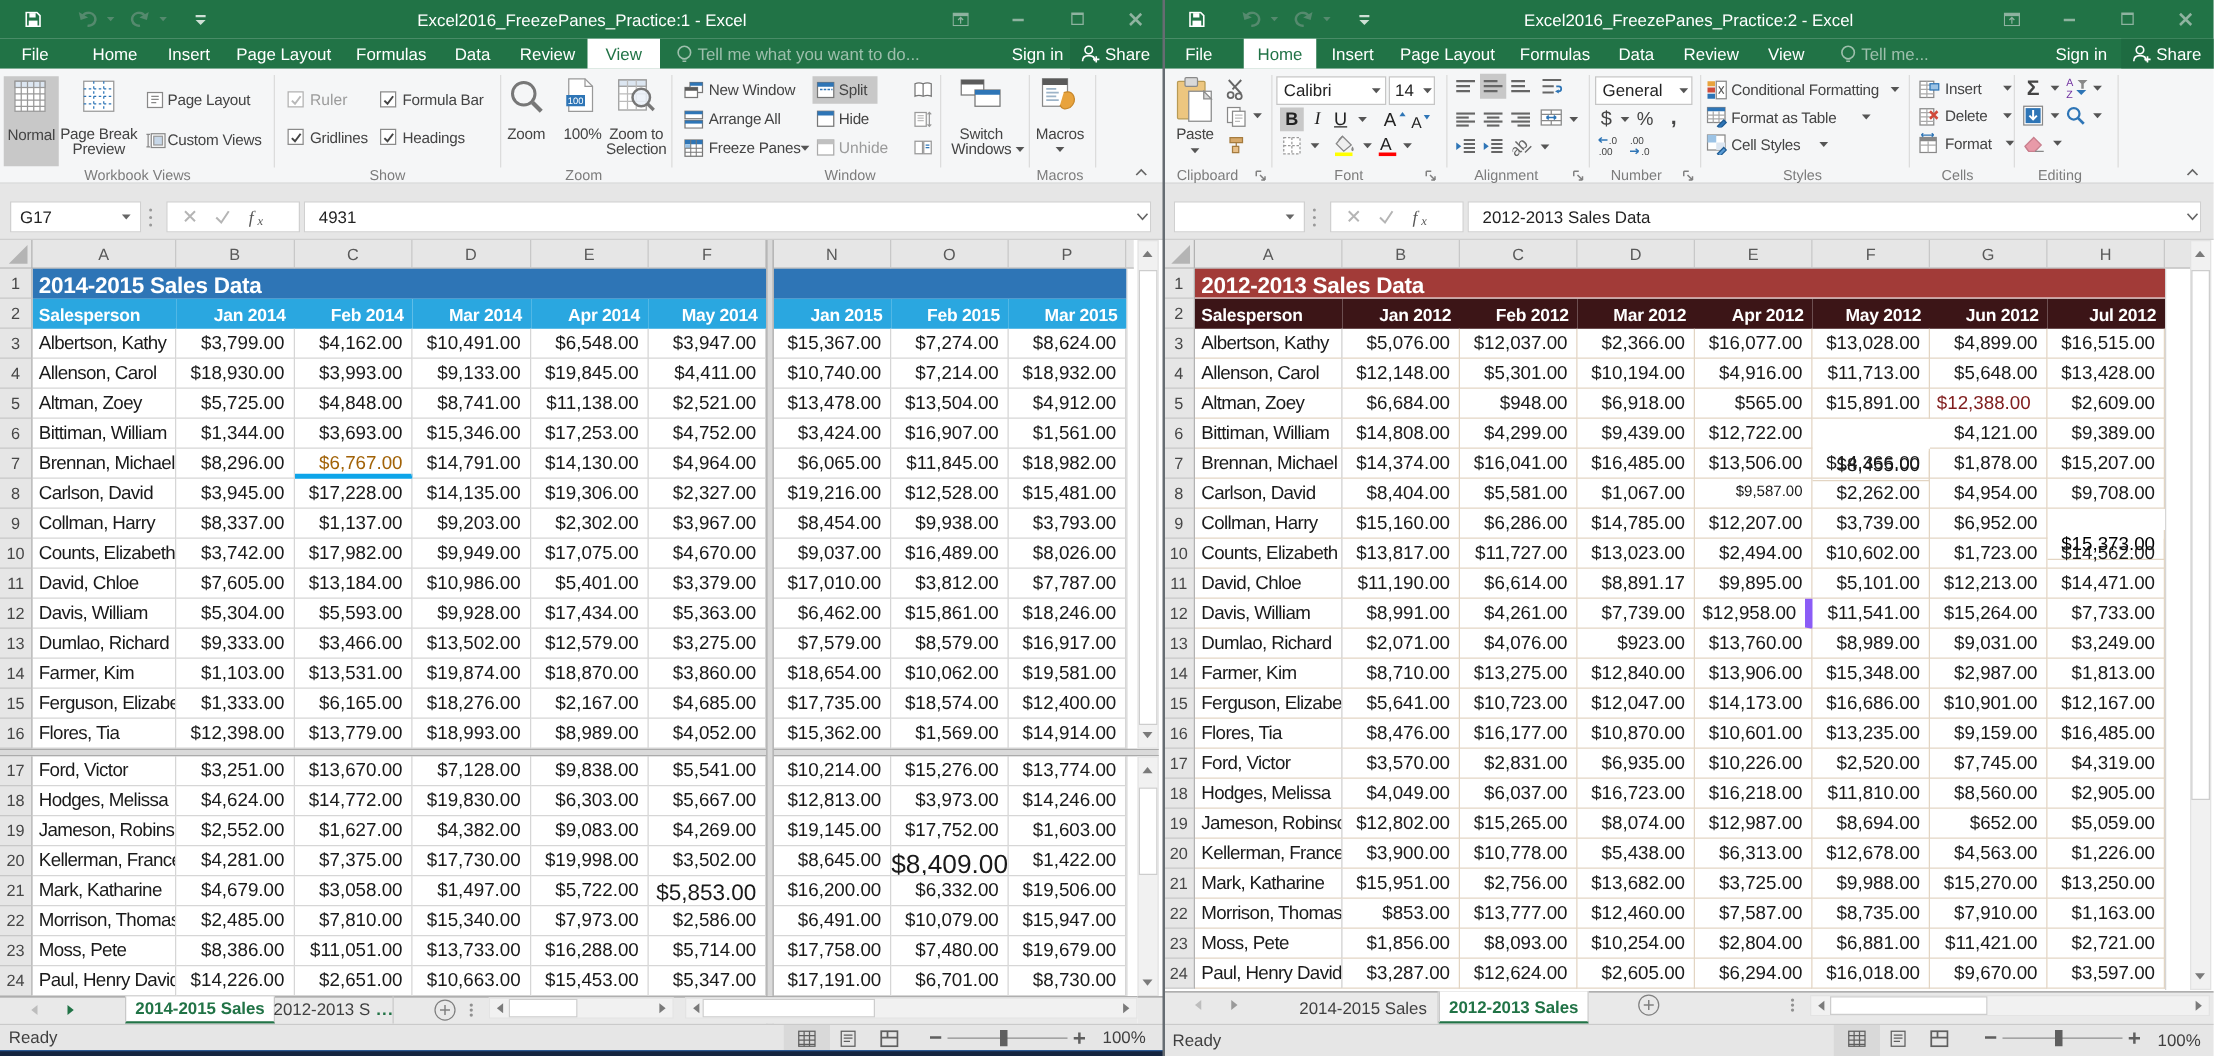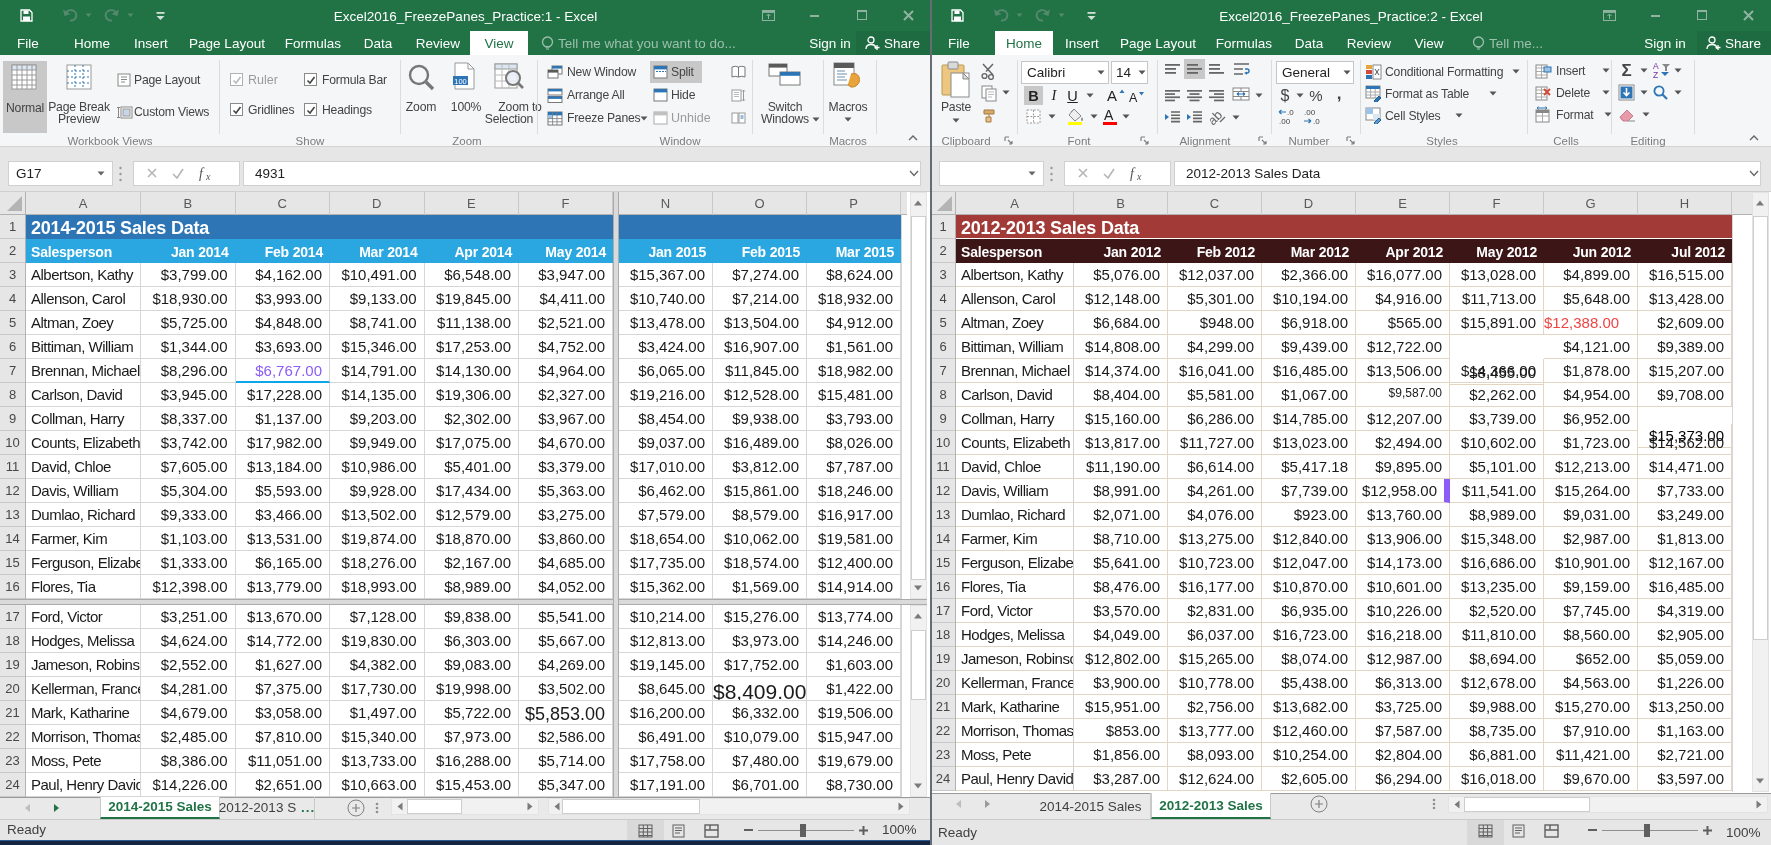--- a/index.html
+++ b/index.html
@@ -168,21 +168,21 @@
 <div class="ct rl" style="left:441px;top:100px;width:50px;height:14px;">100%</div>
 <div style="left:494px;top:62px;width:30px;height:30px;">
     <svg width="30" height="30">
       <rect x="1" y="2" width="22" height="24" fill="#fff" stroke="#999"></rect>
       <rect x="1" y="2" width="22" height="5" fill="#dce6f1" stroke="#999"></rect>
       <path d="M1 13 h22 M1 19 h22 M8 2 v24 M15 2 v24" stroke="#bbb"></path>
       <circle cx="19" cy="16" r="7" fill="#eaf0f8" fill-opacity="0.85" stroke="#777" stroke-width="2"></circle>
       <path d="M24 21 L29 26" stroke="#777" stroke-width="2.6"></path>
     </svg>
   </div>
-<div class="ct rl" style="left:479px;top:100px;width:60px;height:14px;margin-left:11px;">Zoom to</div>
+<div class="ct rl" style="left:479px;top:100px;width:60px;height:14px;">Zoom to</div>
 <div class="ct rl" style="left:479px;top:112px;width:60px;height:14px;">Selection</div>
 <div class="ct gl" style="left:407px;top:134px;width:120px;height:13px;">Zoom</div>
 <div style="left:537px;top:60px;width:1px;height:74px;background:#dcdcdc;"></div>
 <div style="left:547px;top:65px;width:16px;height:15px;">
     <svg width="16" height="15">
       <rect x="5" y="1" width="10" height="8" fill="#fff" stroke="#777"></rect>
       <rect x="5" y="1" width="10" height="2.6" fill="#2e75b6"></rect>
       <rect x="1" y="5" width="10" height="8" fill="#fff" stroke="#777"></rect>
       <rect x="1" y="5" width="10" height="2.6" fill="#5a5a5a"></rect>
     </svg>
@@ -914,21 +914,21 @@
 <div style="left:424.5px;top:311px;width:94.5px;height:24px;font-size:15px;color:#1a1a1a;border-right:1px solid #d6d6d6;border-bottom:1px solid #d6d6d6;padding:3px 7px 0 0;text-align:right;white-space:nowrap;overflow:hidden;">$11,138.00</div>
 <div style="left:519px;top:311px;width:94px;height:24px;font-size:15px;color:#1a1a1a;border-right:1px solid #d6d6d6;border-bottom:1px solid #d6d6d6;padding:3px 7px 0 0;text-align:right;white-space:nowrap;overflow:hidden;">$2,521.00</div>
 <div style="left:26px;top:335px;width:115px;height:24px;font-size:15px;letter-spacing:-0.5px;color:#1a1a1a;border-right:1px solid #d6d6d6;border-bottom:1px solid #d6d6d6;padding:3px 0 0 5px;text-align:left;white-space:nowrap;overflow:hidden;">Bittiman, William</div>
 <div style="left:141px;top:335px;width:94.5px;height:24px;font-size:15px;color:#1a1a1a;border-right:1px solid #d6d6d6;border-bottom:1px solid #d6d6d6;padding:3px 7px 0 0;text-align:right;white-space:nowrap;overflow:hidden;">$1,344.00</div>
 <div style="left:235.5px;top:335px;width:94.5px;height:24px;font-size:15px;color:#1a1a1a;border-right:1px solid #d6d6d6;border-bottom:1px solid #d6d6d6;padding:3px 7px 0 0;text-align:right;white-space:nowrap;overflow:hidden;">$3,693.00</div>
 <div style="left:330px;top:335px;width:94.5px;height:24px;font-size:15px;color:#1a1a1a;border-right:1px solid #d6d6d6;border-bottom:1px solid #d6d6d6;padding:3px 7px 0 0;text-align:right;white-space:nowrap;overflow:hidden;">$15,346.00</div>
 <div style="left:424.5px;top:335px;width:94.5px;height:24px;font-size:15px;color:#1a1a1a;border-right:1px solid #d6d6d6;border-bottom:1px solid #d6d6d6;padding:3px 7px 0 0;text-align:right;white-space:nowrap;overflow:hidden;">$17,253.00</div>
 <div style="left:519px;top:335px;width:94px;height:24px;font-size:15px;color:#1a1a1a;border-right:1px solid #d6d6d6;border-bottom:1px solid #d6d6d6;padding:3px 7px 0 0;text-align:right;white-space:nowrap;overflow:hidden;">$4,752.00</div>
 <div style="left:26px;top:359px;width:115px;height:24px;font-size:15px;letter-spacing:-0.5px;color:#1a1a1a;border-right:1px solid #d6d6d6;border-bottom:1px solid #d6d6d6;padding:3px 0 0 5px;text-align:left;white-space:nowrap;overflow:hidden;">Brennan, Michael</div>
 <div style="left:141px;top:359px;width:94.5px;height:24px;font-size:15px;color:#1a1a1a;border-right:1px solid #d6d6d6;border-bottom:1px solid #d6d6d6;padding:3px 7px 0 0;text-align:right;white-space:nowrap;overflow:hidden;">$8,296.00</div>
-<div style="left:235.5px;top:359px;width:94.5px;height:24px;font-size:15px;color:#8b5cf6;border-right:1px solid #d6d6d6;border-bottom:2px solid #0ea5e9;padding:3px 7px 0 0;text-align:right;white-space:nowrap;overflow:hidden;">$6,767.00</div>
+<div style="left:235.5px;top:359px;width:94.5px;height:24px;font-size:15px;color:#a16207;border-right:1px solid #d6d6d6;border-bottom:4px solid #0ea5e9;padding:3px 7px 0 0;text-align:right;white-space:nowrap;overflow:hidden;">$6,767.00</div>
 <div style="left:330px;top:359px;width:94.5px;height:24px;font-size:15px;color:#1a1a1a;border-right:1px solid #d6d6d6;border-bottom:1px solid #d6d6d6;padding:3px 7px 0 0;text-align:right;white-space:nowrap;overflow:hidden;">$14,791.00</div>
 <div style="left:424.5px;top:359px;width:94.5px;height:24px;font-size:15px;color:#1a1a1a;border-right:1px solid #d6d6d6;border-bottom:1px solid #d6d6d6;padding:3px 7px 0 0;text-align:right;white-space:nowrap;overflow:hidden;">$14,130.00</div>
 <div style="left:519px;top:359px;width:94px;height:24px;font-size:15px;color:#1a1a1a;border-right:1px solid #d6d6d6;border-bottom:1px solid #d6d6d6;padding:3px 7px 0 0;text-align:right;white-space:nowrap;overflow:hidden;">$4,964.00</div>
 <div style="left:26px;top:383px;width:115px;height:24px;font-size:15px;letter-spacing:-0.5px;color:#1a1a1a;border-right:1px solid #d6d6d6;border-bottom:1px solid #d6d6d6;padding:3px 0 0 5px;text-align:left;white-space:nowrap;overflow:hidden;">Carlson, David</div>
 <div style="left:141px;top:383px;width:94.5px;height:24px;font-size:15px;color:#1a1a1a;border-right:1px solid #d6d6d6;border-bottom:1px solid #d6d6d6;padding:3px 7px 0 0;text-align:right;white-space:nowrap;overflow:hidden;">$3,945.00</div>
 <div style="left:235.5px;top:383px;width:94.5px;height:24px;font-size:15px;color:#1a1a1a;border-right:1px solid #d6d6d6;border-bottom:1px solid #d6d6d6;padding:3px 7px 0 0;text-align:right;white-space:nowrap;overflow:hidden;">$17,228.00</div>
 <div style="left:330px;top:383px;width:94.5px;height:24px;font-size:15px;color:#1a1a1a;border-right:1px solid #d6d6d6;border-bottom:1px solid #d6d6d6;padding:3px 7px 0 0;text-align:right;white-space:nowrap;overflow:hidden;">$14,135.00</div>
 <div style="left:424.5px;top:383px;width:94.5px;height:24px;font-size:15px;color:#1a1a1a;border-right:1px solid #d6d6d6;border-bottom:1px solid #d6d6d6;padding:3px 7px 0 0;text-align:right;white-space:nowrap;overflow:hidden;">$19,306.00</div>
 <div style="left:519px;top:383px;width:94px;height:24px;font-size:15px;color:#1a1a1a;border-right:1px solid #d6d6d6;border-bottom:1px solid #d6d6d6;padding:3px 7px 0 0;text-align:right;white-space:nowrap;overflow:hidden;">$2,327.00</div>
 <div style="left:26px;top:407px;width:115px;height:24px;font-size:15px;letter-spacing:-0.5px;color:#1a1a1a;border-right:1px solid #d6d6d6;border-bottom:1px solid #d6d6d6;padding:3px 0 0 5px;text-align:left;white-space:nowrap;overflow:hidden;">Collman, Harry</div>
@@ -1149,21 +1149,21 @@
 <div style="left:1356px;top:287px;width:94px;height:24px;font-size:15px;color:#1a1a1a;border-right:1px solid #e3d5c3;border-bottom:1px solid #e3d5c3;padding:3px 7px 0 0;text-align:right;white-space:nowrap;overflow:hidden;">$4,916.00</div>
 <div style="left:1450px;top:287px;width:94px;height:24px;font-size:15px;color:#1a1a1a;border-right:1px solid #e3d5c3;border-bottom:1px solid #e3d5c3;padding:3px 7px 0 0;text-align:right;white-space:nowrap;overflow:hidden;">$11,713.00</div>
 <div style="left:1544px;top:287px;width:94px;height:24px;font-size:15px;color:#1a1a1a;border-right:1px solid #e3d5c3;border-bottom:1px solid #e3d5c3;padding:3px 7px 0 0;text-align:right;white-space:nowrap;overflow:hidden;">$5,648.00</div>
 <div style="left:1638px;top:287px;width:94px;height:24px;font-size:15px;color:#1a1a1a;border-right:1px solid #e3d5c3;border-bottom:1px solid #e3d5c3;padding:3px 7px 0 0;text-align:right;white-space:nowrap;overflow:hidden;">$13,428.00</div>
 <div style="left:956px;top:311px;width:118px;height:24px;font-size:15px;letter-spacing:-0.5px;letter-spacing:-0.5px;color:#1a1a1a;border-right:1px solid #d0d0d0;border-bottom:1px solid #e3d5c3;padding:3px 0 0 5px;text-align:left;white-space:nowrap;overflow:hidden;">Altman, Zoey</div>
 <div style="left:1074px;top:311px;width:94px;height:24px;font-size:15px;color:#1a1a1a;border-right:1px solid #e3d5c3;border-bottom:1px solid #e3d5c3;padding:3px 7px 0 0;text-align:right;white-space:nowrap;overflow:hidden;">$6,684.00</div>
 <div style="left:1168px;top:311px;width:94px;height:24px;font-size:15px;color:#1a1a1a;border-right:1px solid #e3d5c3;border-bottom:1px solid #e3d5c3;padding:3px 7px 0 0;text-align:right;white-space:nowrap;overflow:hidden;">$948.00</div>
 <div style="left:1262px;top:311px;width:94px;height:24px;font-size:15px;color:#1a1a1a;border-right:1px solid #e3d5c3;border-bottom:1px solid #e3d5c3;padding:3px 7px 0 0;text-align:right;white-space:nowrap;overflow:hidden;">$6,918.00</div>
 <div style="left:1356px;top:311px;width:94px;height:24px;font-size:15px;color:#1a1a1a;border-right:1px solid #e3d5c3;border-bottom:1px solid #e3d5c3;padding:3px 7px 0 0;text-align:right;white-space:nowrap;overflow:hidden;">$565.00</div>
 <div style="left:1450px;top:311px;width:94px;height:24px;font-size:15px;color:#1a1a1a;border-right:1px solid #e3d5c3;border-bottom:1px solid #e3d5c3;padding:3px 7px 0 0;text-align:right;white-space:nowrap;overflow:hidden;">$15,891.00</div>
-<div style="left:1544px;top:311px;width:94px;height:24px;font-size:15px;color:#ef4444;border-right:1px solid #e3d5c3;border-bottom:1px solid #e3d5c3;padding:3px 7px 0 0;text-align:left;white-space:nowrap;overflow:hidden;">$12,388.00</div>
+<div style="left:1544px;top:311px;width:94px;height:24px;font-size:15px;color:#7f1d1d;border-right:1px solid #e3d5c3;border-bottom:1px solid #e3d5c3;padding:3px 7px 0 0;text-align:center;white-space:nowrap;overflow:hidden;">$12,388.00</div>
 <div style="left:1638px;top:311px;width:94px;height:24px;font-size:15px;color:#1a1a1a;border-right:1px solid #e3d5c3;border-bottom:1px solid #e3d5c3;padding:3px 7px 0 0;text-align:right;white-space:nowrap;overflow:hidden;">$2,609.00</div>
 <div style="left:956px;top:335px;width:118px;height:24px;font-size:15px;letter-spacing:-0.5px;letter-spacing:-0.5px;color:#1a1a1a;border-right:1px solid #d0d0d0;border-bottom:1px solid #e3d5c3;padding:3px 0 0 5px;text-align:left;white-space:nowrap;overflow:hidden;">Bittiman, William</div>
 <div style="left:1074px;top:335px;width:94px;height:24px;font-size:15px;color:#1a1a1a;border-right:1px solid #e3d5c3;border-bottom:1px solid #e3d5c3;padding:3px 7px 0 0;text-align:right;white-space:nowrap;overflow:hidden;">$14,808.00</div>
 <div style="left:1168px;top:335px;width:94px;height:24px;font-size:15px;color:#1a1a1a;border-right:1px solid #e3d5c3;border-bottom:1px solid #e3d5c3;padding:3px 7px 0 0;text-align:right;white-space:nowrap;overflow:hidden;">$4,299.00</div>
 <div style="left:1262px;top:335px;width:94px;height:24px;font-size:15px;color:#1a1a1a;border-right:1px solid #e3d5c3;border-bottom:1px solid #e3d5c3;padding:3px 7px 0 0;text-align:right;white-space:nowrap;overflow:hidden;">$9,439.00</div>
 <div style="left:1356px;top:335px;width:94px;height:24px;font-size:15px;color:#1a1a1a;border-right:1px solid #e3d5c3;border-bottom:1px solid #e3d5c3;padding:3px 7px 0 0;text-align:right;white-space:nowrap;overflow:hidden;">$12,722.00</div>
 <div style="left:1450px;top:335px;width:94px;height:24px;font-size:15px;color:#1a1a1a;border-right:1px solid #e3d5c3;border-bottom:1px solid #e3d5c3;padding:3px 7px 0 0;text-align:right;white-space:nowrap;overflow:hidden;margin-top:26px;">$8,455.00</div>
 <div style="left:1544px;top:335px;width:94px;height:24px;font-size:15px;color:#1a1a1a;border-right:1px solid #e3d5c3;border-bottom:1px solid #e3d5c3;padding:3px 7px 0 0;text-align:right;white-space:nowrap;overflow:hidden;">$4,121.00</div>
 <div style="left:1638px;top:335px;width:94px;height:24px;font-size:15px;color:#1a1a1a;border-right:1px solid #e3d5c3;border-bottom:1px solid #e3d5c3;padding:3px 7px 0 0;text-align:right;white-space:nowrap;overflow:hidden;">$9,389.00</div>
 <div style="left:956px;top:359px;width:118px;height:24px;font-size:15px;letter-spacing:-0.5px;letter-spacing:-0.5px;color:#1a1a1a;border-right:1px solid #d0d0d0;border-bottom:1px solid #e3d5c3;padding:3px 0 0 5px;text-align:left;white-space:nowrap;overflow:hidden;">Brennan, Michael</div>
@@ -1194,21 +1194,21 @@
 <div style="left:1074px;top:431px;width:94px;height:24px;font-size:15px;color:#1a1a1a;border-right:1px solid #e3d5c3;border-bottom:1px solid #e3d5c3;padding:3px 7px 0 0;text-align:right;white-space:nowrap;overflow:hidden;">$13,817.00</div>
 <div style="left:1168px;top:431px;width:94px;height:24px;font-size:15px;color:#1a1a1a;border-right:1px solid #e3d5c3;border-bottom:1px solid #e3d5c3;padding:3px 7px 0 0;text-align:right;white-space:nowrap;overflow:hidden;">$11,727.00</div>
 <div style="left:1262px;top:431px;width:94px;height:24px;font-size:15px;color:#1a1a1a;border-right:1px solid #e3d5c3;border-bottom:1px solid #e3d5c3;padding:3px 7px 0 0;text-align:right;white-space:nowrap;overflow:hidden;">$13,023.00</div>
 <div style="left:1356px;top:431px;width:94px;height:24px;font-size:15px;color:#1a1a1a;border-right:1px solid #e3d5c3;border-bottom:1px solid #e3d5c3;padding:3px 7px 0 0;text-align:right;white-space:nowrap;overflow:hidden;">$2,494.00</div>
 <div style="left:1450px;top:431px;width:94px;height:24px;font-size:15px;color:#1a1a1a;border-right:1px solid #e3d5c3;border-bottom:1px solid #e3d5c3;padding:3px 7px 0 0;text-align:right;white-space:nowrap;overflow:hidden;">$10,602.00</div>
 <div style="left:1544px;top:431px;width:94px;height:24px;font-size:15px;color:#1a1a1a;border-right:1px solid #e3d5c3;border-bottom:1px solid #e3d5c3;padding:3px 7px 0 0;text-align:right;white-space:nowrap;overflow:hidden;">$1,723.00</div>
 <div style="left:1638px;top:431px;width:94px;height:24px;font-size:15px;color:#1a1a1a;border-right:1px solid #e3d5c3;border-bottom:1px solid #e3d5c3;padding:3px 7px 0 0;text-align:right;white-space:nowrap;overflow:hidden;">$14,562.00</div>
 <div style="left:956px;top:455px;width:118px;height:24px;font-size:15px;letter-spacing:-0.5px;letter-spacing:-0.5px;color:#1a1a1a;border-right:1px solid #d0d0d0;border-bottom:1px solid #e3d5c3;padding:3px 0 0 5px;text-align:left;white-space:nowrap;overflow:hidden;">David, Chloe</div>
 <div style="left:1074px;top:455px;width:94px;height:24px;font-size:15px;color:#1a1a1a;border-right:1px solid #e3d5c3;border-bottom:1px solid #e3d5c3;padding:3px 7px 0 0;text-align:right;white-space:nowrap;overflow:hidden;">$11,190.00</div>
 <div style="left:1168px;top:455px;width:94px;height:24px;font-size:15px;color:#1a1a1a;border-right:1px solid #e3d5c3;border-bottom:1px solid #e3d5c3;padding:3px 7px 0 0;text-align:right;white-space:nowrap;overflow:hidden;">$6,614.00</div>
-<div style="left:1262px;top:455px;width:94px;height:24px;font-size:15px;color:#1a1a1a;border-right:1px solid #e3d5c3;border-bottom:1px solid #e3d5c3;padding:3px 7px 0 0;text-align:right;white-space:nowrap;overflow:hidden;">$5,417.18</div>
+<div style="left:1262px;top:455px;width:94px;height:24px;font-size:15px;color:#1a1a1a;border-right:1px solid #e3d5c3;border-bottom:1px solid #e3d5c3;padding:3px 7px 0 0;text-align:right;white-space:nowrap;overflow:hidden;">$8,891.17</div>
 <div style="left:1356px;top:455px;width:94px;height:24px;font-size:15px;color:#1a1a1a;border-right:1px solid #e3d5c3;border-bottom:1px solid #e3d5c3;padding:3px 7px 0 0;text-align:right;white-space:nowrap;overflow:hidden;">$9,895.00</div>
 <div style="left:1450px;top:455px;width:94px;height:24px;font-size:15px;color:#1a1a1a;border-right:1px solid #e3d5c3;border-bottom:1px solid #e3d5c3;padding:3px 7px 0 0;text-align:right;white-space:nowrap;overflow:hidden;">$5,101.00</div>
 <div style="left:1544px;top:455px;width:94px;height:24px;font-size:15px;color:#1a1a1a;border-right:1px solid #e3d5c3;border-bottom:1px solid #e3d5c3;padding:3px 7px 0 0;text-align:right;white-space:nowrap;overflow:hidden;">$12,213.00</div>
 <div style="left:1638px;top:455px;width:94px;height:24px;font-size:15px;color:#1a1a1a;border-right:1px solid #e3d5c3;border-bottom:1px solid #e3d5c3;padding:3px 7px 0 0;text-align:right;white-space:nowrap;overflow:hidden;">$14,471.00</div>
 <div style="left:956px;top:479px;width:118px;height:24px;font-size:15px;letter-spacing:-0.5px;letter-spacing:-0.5px;color:#1a1a1a;border-right:1px solid #d0d0d0;border-bottom:1px solid #e3d5c3;padding:3px 0 0 5px;text-align:left;white-space:nowrap;overflow:hidden;">Davis, William</div>
 <div style="left:1074px;top:479px;width:94px;height:24px;font-size:15px;color:#1a1a1a;border-right:1px solid #e3d5c3;border-bottom:1px solid #e3d5c3;padding:3px 7px 0 0;text-align:right;white-space:nowrap;overflow:hidden;">$8,991.00</div>
 <div style="left:1168px;top:479px;width:94px;height:24px;font-size:15px;color:#1a1a1a;border-right:1px solid #e3d5c3;border-bottom:1px solid #e3d5c3;padding:3px 7px 0 0;text-align:right;white-space:nowrap;overflow:hidden;">$4,261.00</div>
 <div style="left:1262px;top:479px;width:94px;height:24px;font-size:15px;color:#1a1a1a;border-right:1px solid #e3d5c3;border-bottom:1px solid #e3d5c3;padding:3px 7px 0 0;text-align:right;white-space:nowrap;overflow:hidden;">$7,739.00</div>
 <div style="left:1356px;top:479px;width:94px;height:24px;font-size:15px;color:#1a1a1a;border-right:6px solid #8b5cf6;border-bottom:1px solid #e3d5c3;padding:3px 7px 0 0;text-align:right;white-space:nowrap;overflow:hidden;">$12,958.00</div>
 <div style="left:1450px;top:479px;width:94px;height:24px;font-size:15px;color:#1a1a1a;border-right:1px solid #e3d5c3;border-bottom:1px solid #e3d5c3;padding:3px 7px 0 0;text-align:right;white-space:nowrap;overflow:hidden;">$11,541.00</div>

